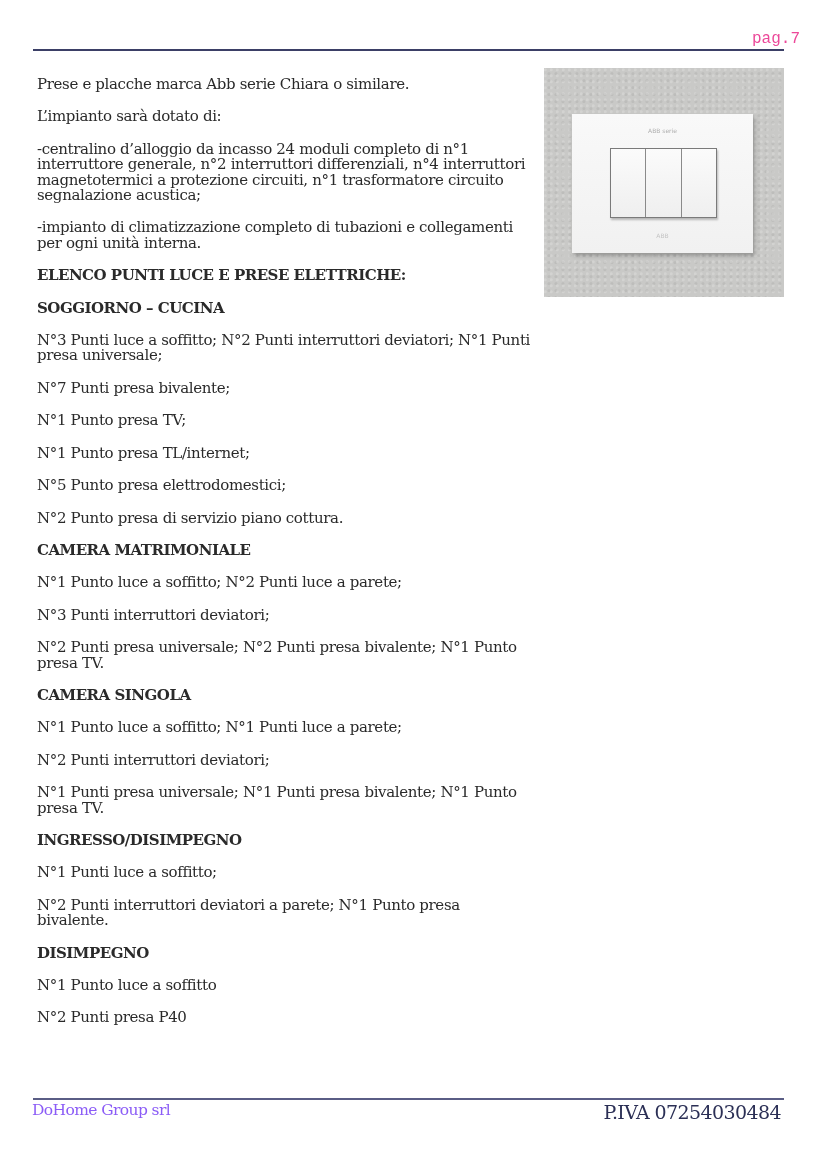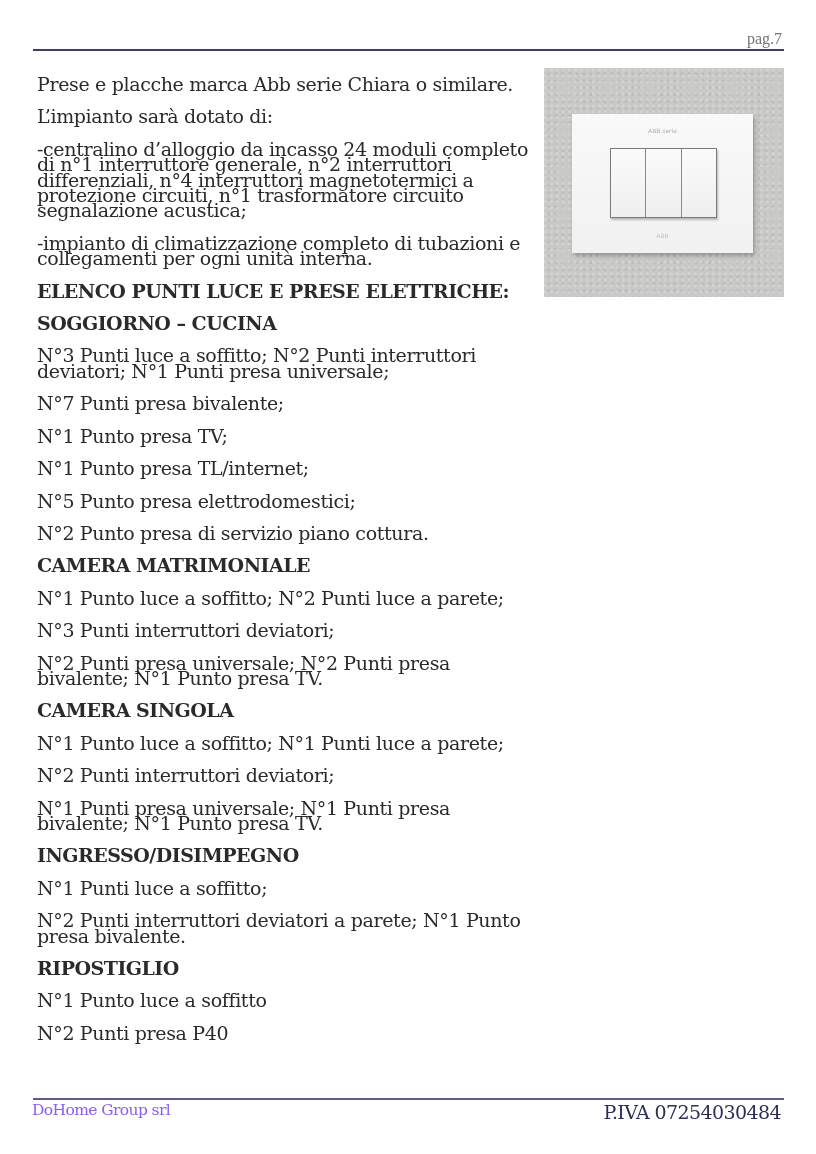--- a/index.html
+++ b/index.html
@@ -10,40 +10,40 @@
     body {
       width: 816px;
       height: 1154px;
       position: relative;
       overflow: hidden;
       font-family: "DejaVu Serif", "Liberation Serif", serif;
       color: #2a2a2a;
     }
     .page-number {
       position: absolute;
-      right: 34px;
+      right: 16px;
       top: 30px;
       font-size: 16px;
-      color: #737373;
-      font-family: Liberation Serif, serif;
+      color: #ec4899;
+      font-family: Liberation Mono, monospace;
     }
     .header-rule {
       position: absolute;
       left: 33px;
       right: 32px;
       top: 49px;
       height: 2px;
       background: #3b3f66;
     }
     .content {
       position: absolute;
       left: 37px;
       top: 77px;
       width: 495px;
-      font-size: 19px;
+      font-size: 15px;
       line-height: 15.4px;
       letter-spacing: -0.35px;
     }
     .content p {
       margin: 0 0 17px 0;
     }
     .content p.bold {
       font-weight: bold;
       letter-spacing: -0.5px;
       margin-top: 9px;
@@ -156,21 +156,21 @@
     <p>N°1 Punto luce a soffitto; N°2 Punti luce a parete;</p>
     <p>N°3 Punti interruttori deviatori;</p>
     <p>N°2 Punti presa universale; N°2 Punti presa bivalente; N°1 Punto presa TV.</p>
     <p class="bold">CAMERA SINGOLA</p>
     <p>N°1 Punto luce a soffitto; N°1 Punti luce a parete;</p>
     <p>N°2 Punti interruttori deviatori;</p>
     <p>N°1 Punti presa universale; N°1 Punti presa bivalente; N°1 Punto presa TV.</p>
     <p class="bold">INGRESSO/DISIMPEGNO</p>
     <p>N°1 Punti luce a soffitto;</p>
     <p>N°2 Punti interruttori deviatori a parete; N°1 Punto presa bivalente.</p>
-    <p class="bold">RIPOSTIGLIO</p>
+    <p class="bold">DISIMPEGNO</p>
     <p>N°1 Punto luce a soffitto</p>
     <p>N°2 Punti presa P40</p>
   </div>
 
 <div class="photo">
   <div class="plate">
     <div class="plate-logo">ABB serie</div>
     <div class="switch-block">
       <div class="rocker"></div>
       <div class="rocker"></div>

